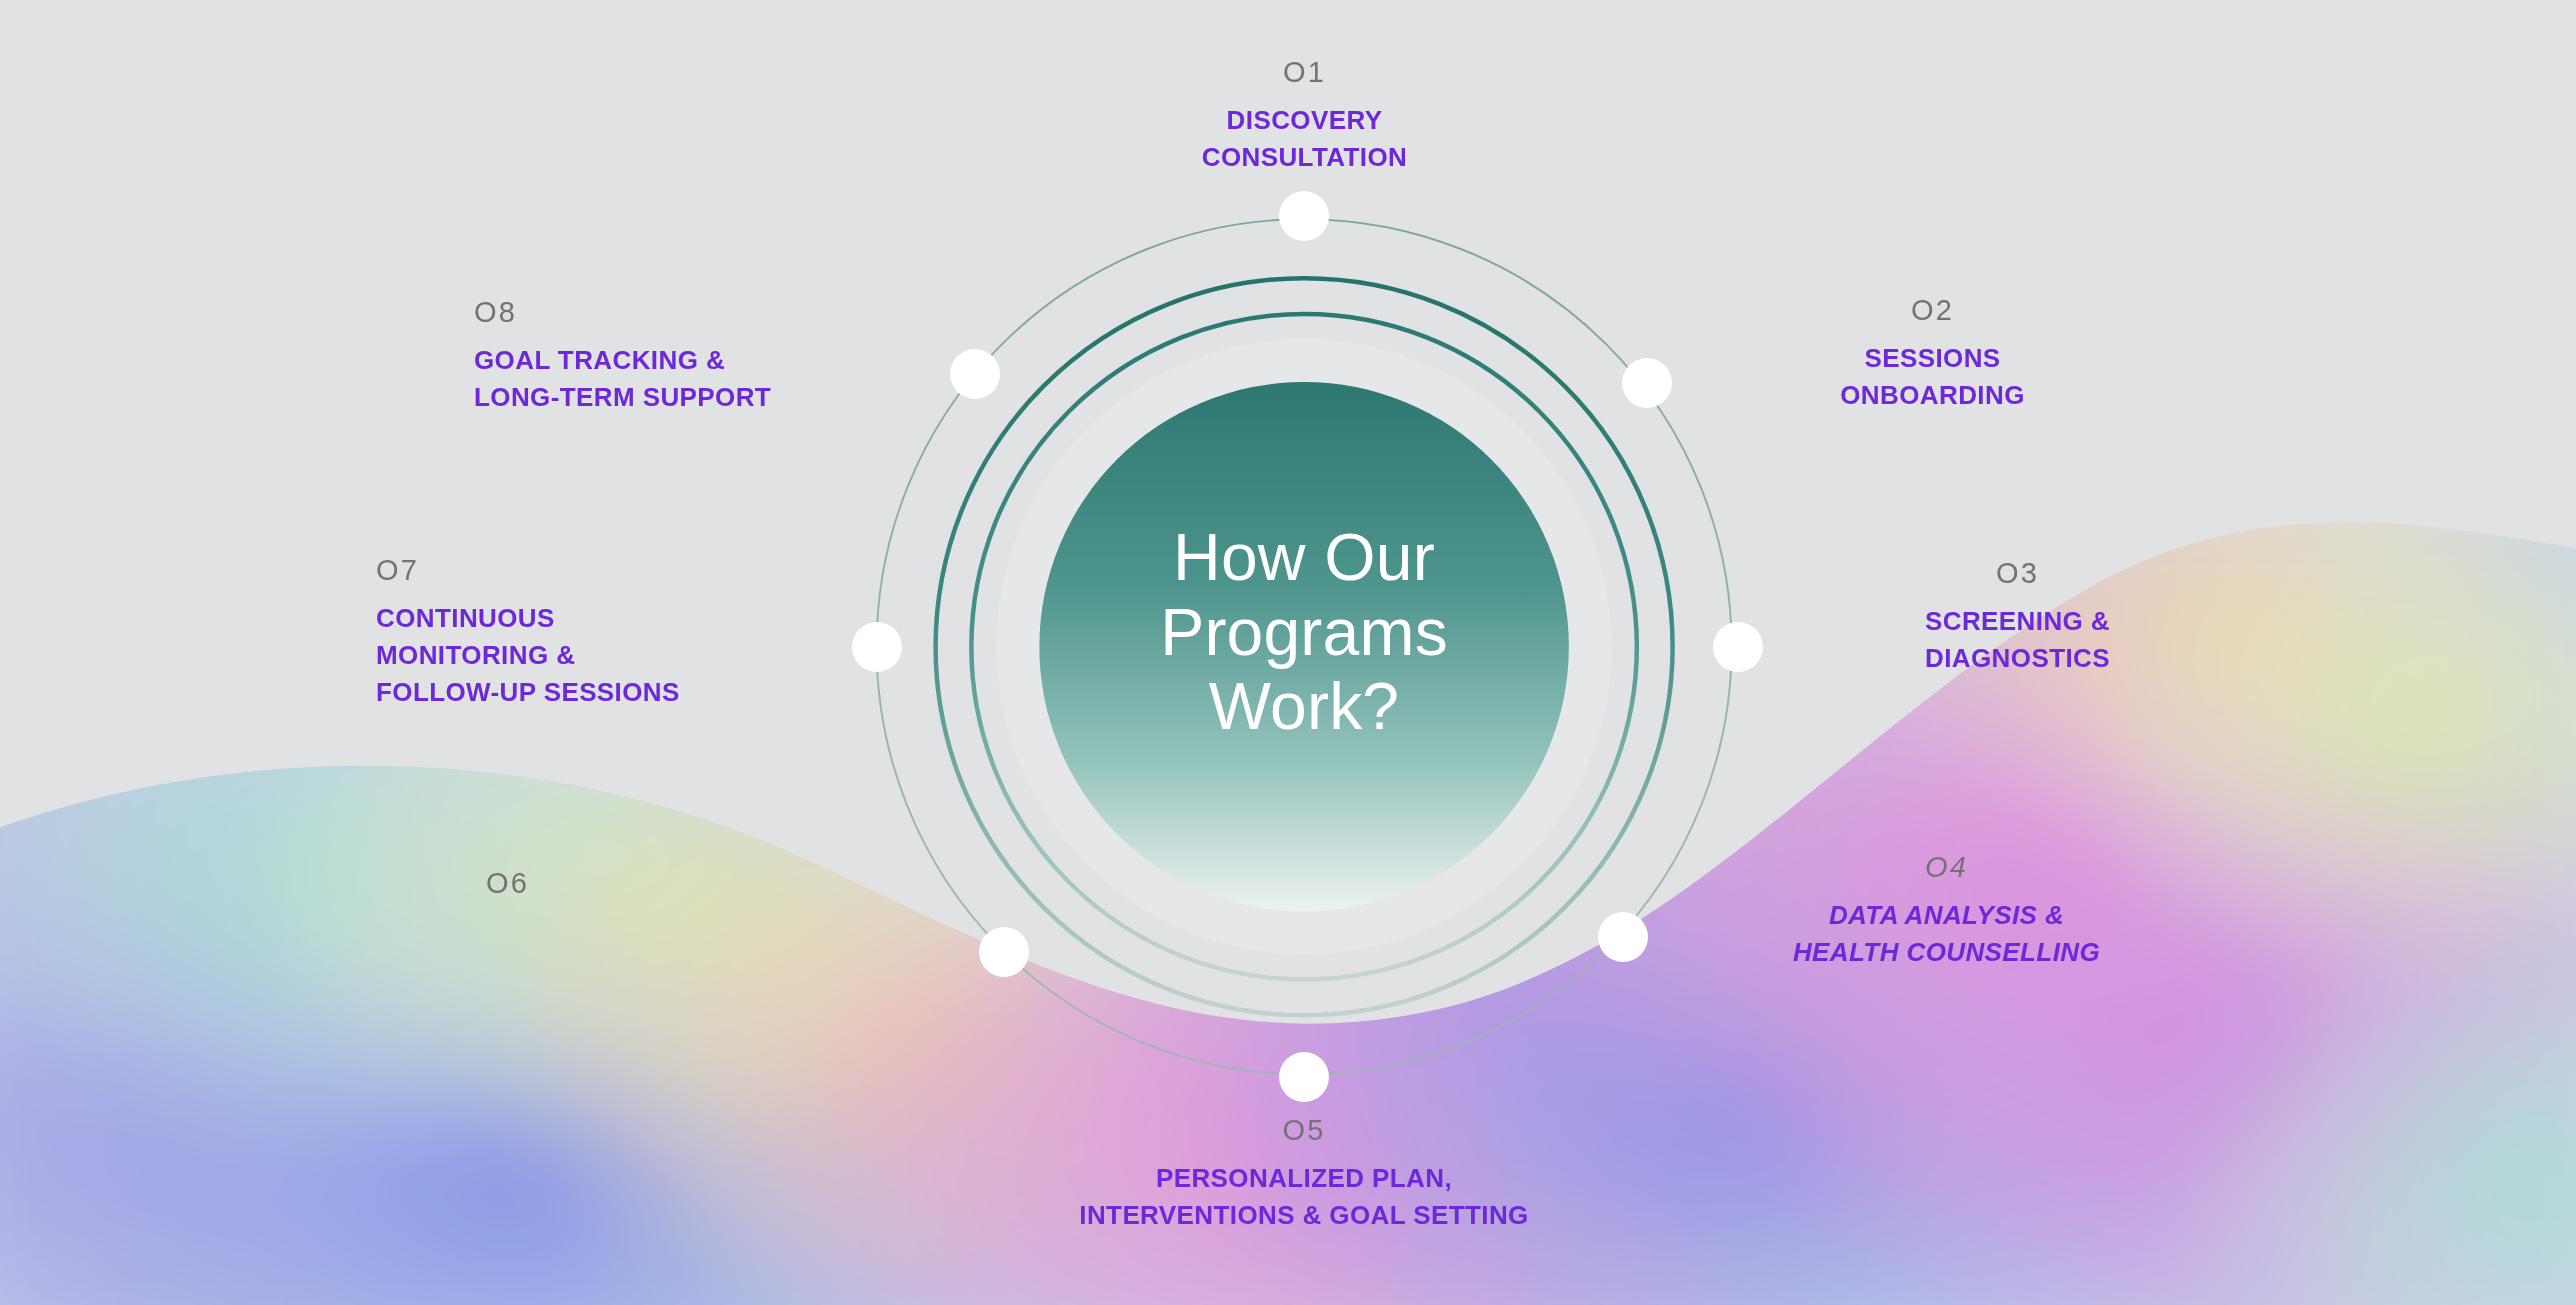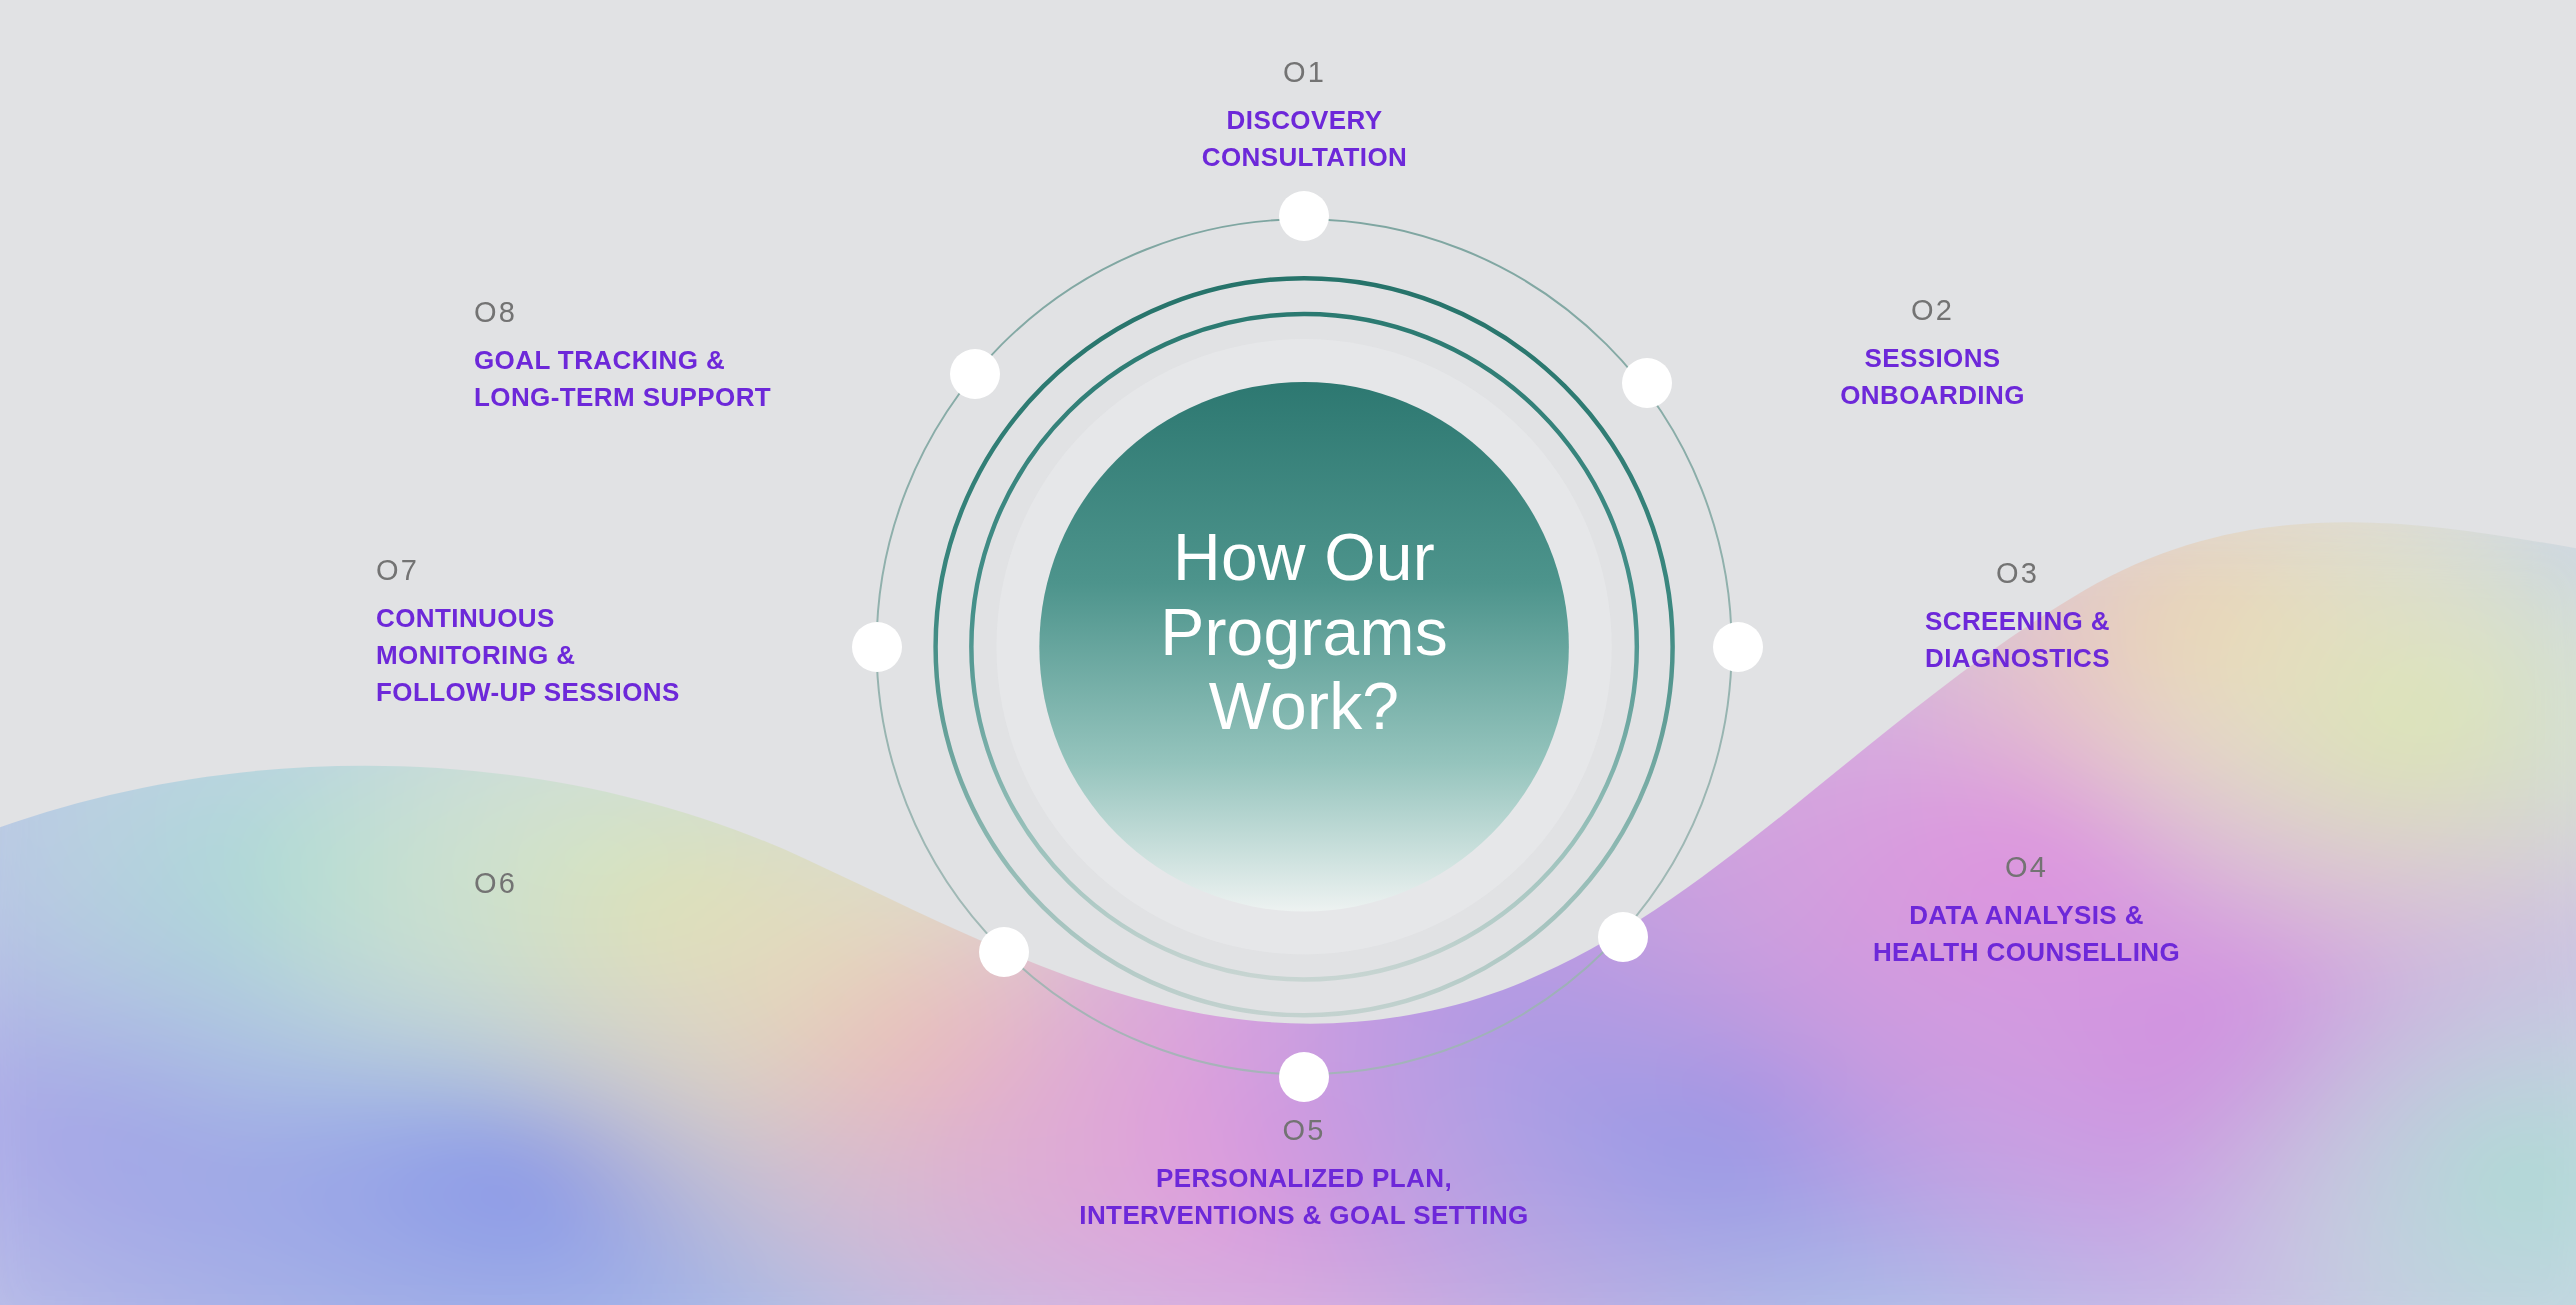--- a/index.html
+++ b/index.html
@@ -210,33 +210,33 @@
       <div class="step-title">SESSIONS
 ONBOARDING</div>
     </div>
 
     <div class="step-label align-left" style="left:1785px; top:556px; width:465px;">
       <div class="step-num">O3</div>
       <div class="step-title">SCREENING &amp;
 DIAGNOSTICS</div>
     </div>
 
-    <div class="step-label align-left" style="left:1749px; top:850px; width:555px;">
+    <div class="step-label align-left" style="left:1669px; top:850px; width:555px;font-style:italic;">
       <div class="step-num">O4</div>
       <div class="step-title">DATA ANALYSIS &amp;
 HEALTH COUNSELLING</div>
     </div>
 
     <div class="step-label align-center" style="left:946px; top:1113px; width:716px;">
       <div class="step-num">O5</div>
       <div class="step-title">PERSONALIZED PLAN,
 INTERVENTIONS &amp; GOAL SETTING</div>
     </div>
 
-    <div class="step-label align-right" style="left:474px; top:866px; width:465px;">
+    <div class="step-label align-right" style="left:486px; top:866px; width:465px;">
       <div class="step-num">O6</div>
     </div>
 
     <div class="step-label align-right" style="left:376px; top:553px; width:465px;">
       <div class="step-num">O7</div>
       <div class="step-title">CONTINUOUS
 MONITORING &amp;
 FOLLOW-UP SESSIONS</div>
     </div>
 

